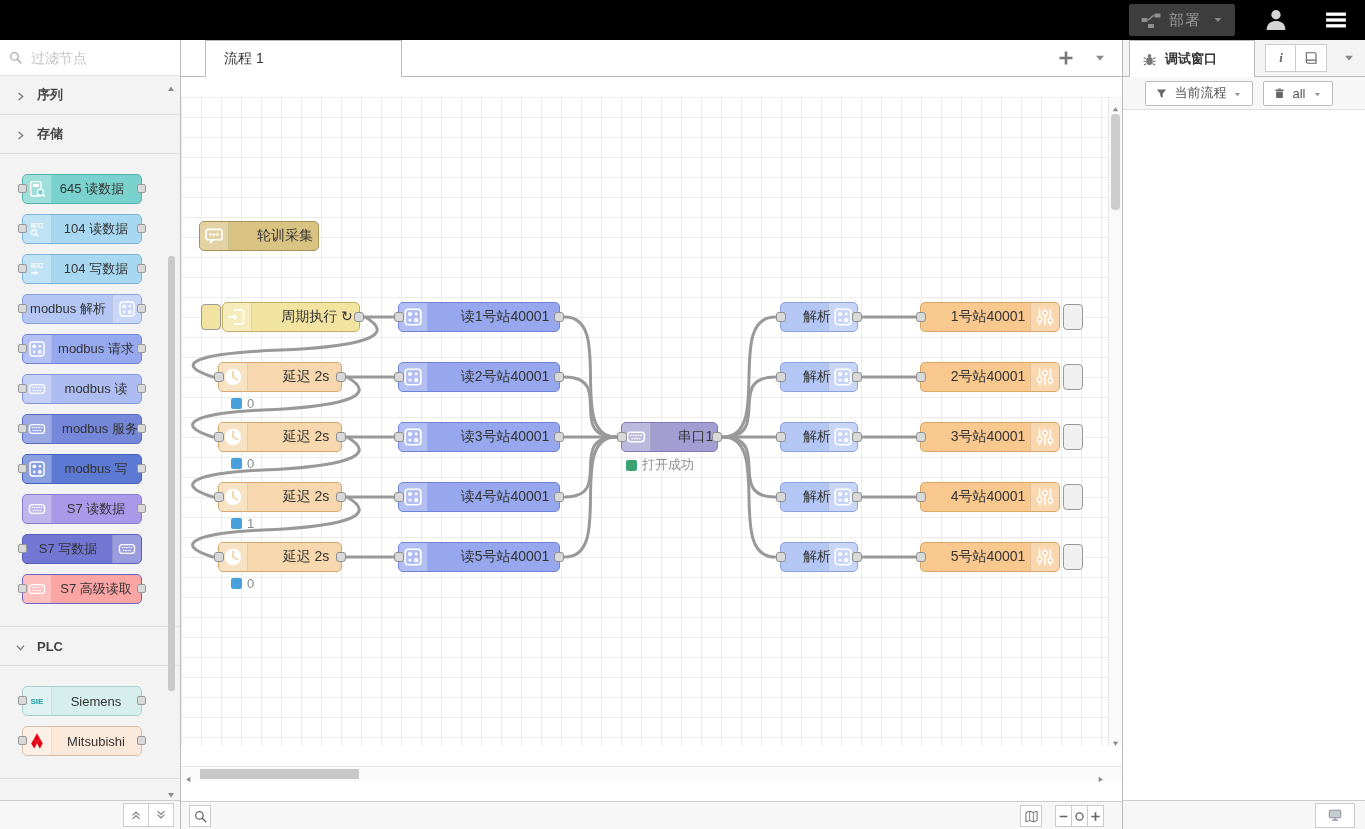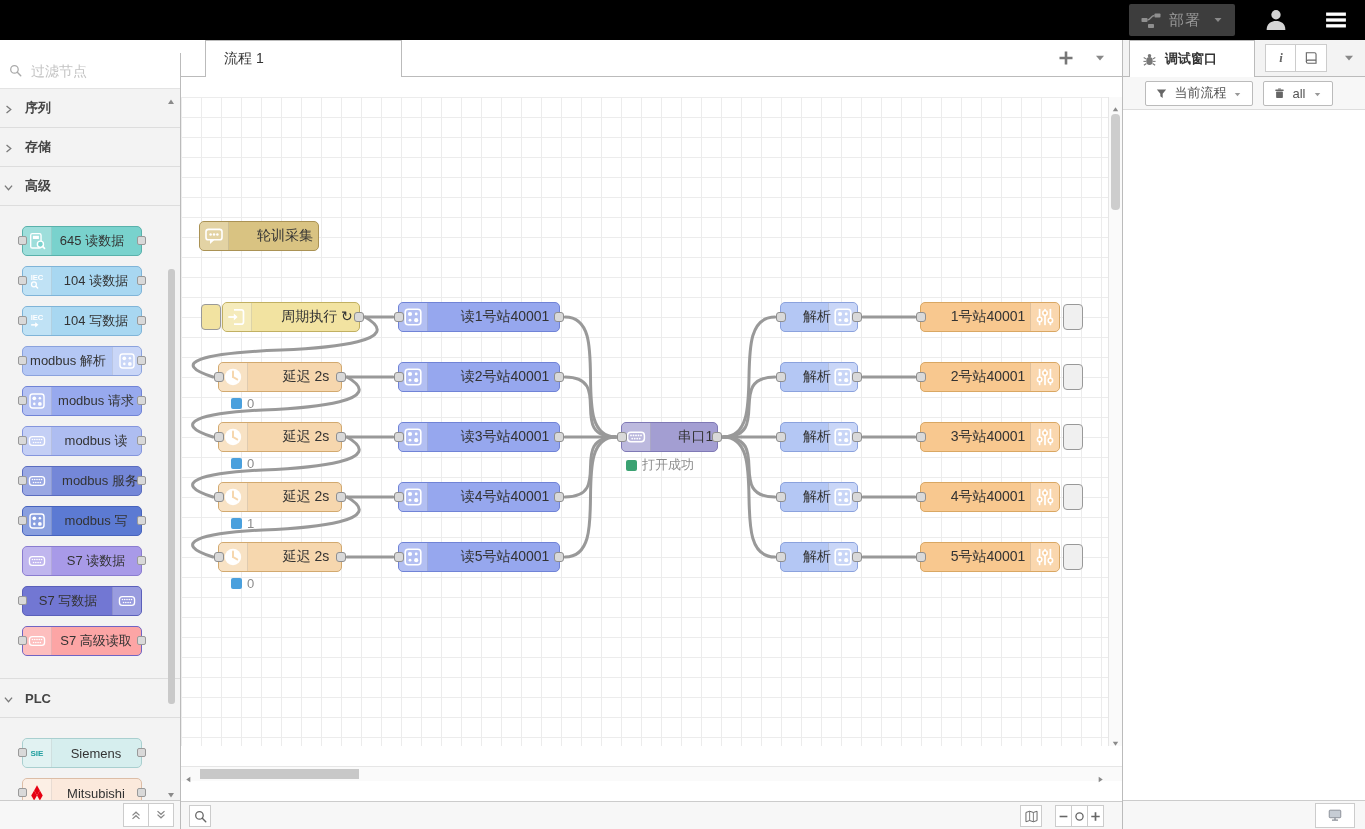--- a/index.html
+++ b/index.html
@@ -15,27 +15,27 @@
   .deploy-caret svg{width:14px;height:14px;}
   .hbtn{display:flex;align-items:center;justify-content:center;cursor:pointer;}
   .hbtn.person{width:26px;height:26px;margin-right:34px;}
   .hbtn.menu{width:26px;height:22px;margin-right:16px;}
   .hbtn svg{width:100%;height:100%;}
 
   
   #main{position:absolute;top:40px;left:0;right:0;bottom:0;display:flex;}
 
   
-  #palette{width:181px;min-width:181px;border-right:1px solid #bbb;box-sizing:border-box;display:flex;flex-direction:column;background:#fff;margin-top:13px;}
+  #palette{width:181px;min-width:181px;border-right:1px solid #bbb;box-sizing:border-box;display:flex;flex-direction:column;background:#fff;}
   #palette-search{height:36px;min-height:36px;border-bottom:1px solid #e3e3e3;display:flex;align-items:center;padding:0 8px;gap:6px;box-sizing:border-box;}
   #palette-search .sicon{width:15px;height:15px;}
   #palette-search input{border:none;outline:none;font-size:14px;color:#555;width:128px;background:transparent;}
   #palette-search input::placeholder{color:#c3c3c3;}
   #palette-body{flex:1;background:#f3f3f3;position:relative;overflow:hidden;}
-  .pcat{height:38px;display:flex;align-items:center;gap:10px;padding-left:2px;border-bottom:1px solid #ddd;background:#f3f3f3;cursor:pointer;}
+  .pcat{height:38px;display:flex;align-items:center;gap:10px;padding-left:14px;border-bottom:1px solid #ddd;background:#f3f3f3;cursor:pointer;}
   .pcat .chev{width:13px;height:13px;}
   .pcat .chev svg{width:13px;height:13px;}
   .pcat .lbl{font-size:13px;font-weight:bold;color:#444;}
   .pitems{padding:20px 0 12px 0;border-bottom:1px solid #ddd;}
   .pitem{position:relative;width:120px;height:30px;margin:0 0 10px 22px;border-radius:5px;border:1px solid #999;box-sizing:border-box;font-size:13px;color:#333;cursor:pointer;}
   .pitem .picon{position:absolute;top:0;bottom:0;width:28px;background:rgba(255,255,255,0.28);display:flex;align-items:center;justify-content:center;}
   .picon.l{left:0;border-right:1px solid rgba(0,0,0,0.08);border-radius:4px 0 0 4px;}
   .picon.r{right:0;border-left:1px solid rgba(0,0,0,0.08);border-radius:0 4px 4px 0;}
   .pitem .picon svg{width:18px;height:18px;}
   .pitem .plabel{position:absolute;top:0;bottom:0;left:0;right:0;display:flex;align-items:center;justify-content:center;white-space:nowrap;}
@@ -177,26 +177,20 @@
               <span class="chev"><svg viewBox="0 0 20 20">
                   <path d="M7,4.5 L13.5,10 L7,15.5" fill="none" stroke="#7a7a7a" stroke-width="2"></path>
                 </svg></span>
               <span class="lbl">序列</span>
             </div>
             <div class="pcat">
               <span class="chev"><svg viewBox="0 0 20 20">
                   <path d="M7,4.5 L13.5,10 L7,15.5" fill="none" stroke="#7a7a7a" stroke-width="2"></path>
                 </svg></span>
               <span class="lbl">存储</span>
-            </div>
-            <div class="pcat">
-              <span class="chev"><svg viewBox="0 0 20 20">
-                  <path d="M4.5,7 L10,13.5 L15.5,7" fill="none" stroke="#7a7a7a" stroke-width="2"></path>
-                </svg></span>
-              <span class="lbl">高级</span>
             </div>
             <div class="pitems">
               <div class="pitem" style="background: rgb(121, 210, 205); border-color: rgb(89, 177, 171);">
                 <div class="picon l">
                   <svg viewBox="0 0 20 20">
                     <rect x="3" y="1.8" width="11.5" height="16" rx="1.8" fill="none" stroke="#ffffff" stroke-width="1.5"></rect>
                     <rect x="5.4" y="4.2" width="6.7" height="3.6" fill="#ffffff"></rect>
                     <circle cx="13.8" cy="13.6" r="3.4" fill="#79d2cd" stroke="#ffffff" stroke-width="1.5"></circle>
                     <line x1="16.2" y1="16" x2="18.4" y2="18.2" stroke="#ffffff" stroke-width="1.8" stroke-linecap="round"></line>
                   </svg>

